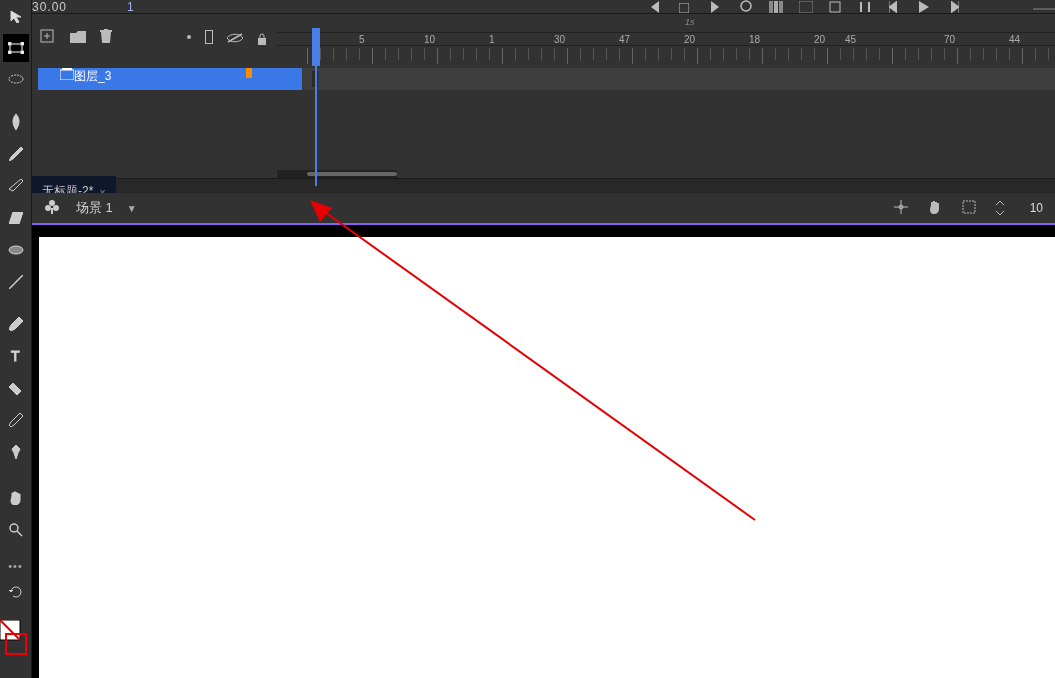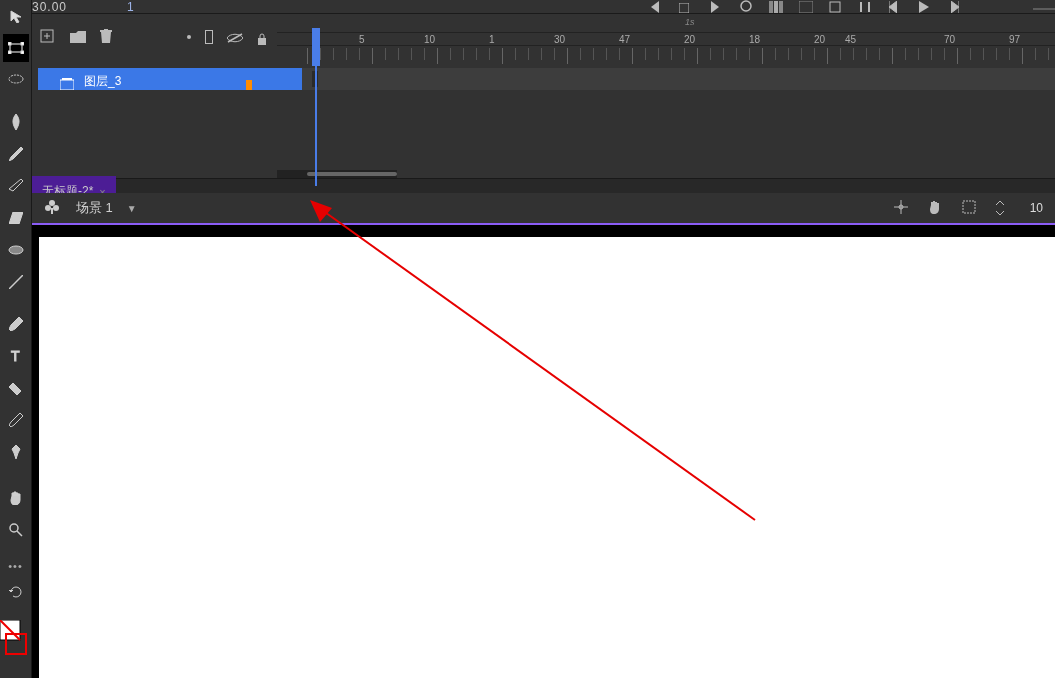--- a/index.html
+++ b/index.html
@@ -33,30 +33,30 @@
 .ruler-nums { height: 14px; position: relative; font-size: 10px; color: #aaa; border-top: 1px solid #222; border-bottom: 1px solid #222; }
 .ruler-nums span { position: absolute; top: 1px; }
 .ruler-ticks { height: 18px; position: relative; background: #323232; }
 .ruler-ticks .tick { position: absolute; top: 2px; width: 1px; height: 12px; background: #555; }
 .ruler-ticks .tick.major { height: 16px; background: #666; }
 
 .playhead { position: absolute; left: 280px; top: 14px; width: 8px; height: 38px; background: #4a7de8; z-index: 5; }
 .playhead::after { content: ""; position: absolute; left: 3px; top: 38px; width: 2px; height: 120px; background: #4a7de8; }
 
 .layer-row { position: absolute; left: 6px; top: 54px; right: 0; height: 22px; display: flex; align-items: center; }
-.layer-name-area { width: 264px; height: 22px; background: #3b78e7; display: flex; align-items: flex-end; padding-left: 22px; gap: 10px; font-size: 12px; color: #fff; }
+.layer-name-area { width: 264px; height: 22px; background: #3b78e7; display: flex; align-items: flex-start; padding-left: 22px; font-size: 12px; color: #fff; }
 .layer-name-area .orange { width: 6px; height: 10px; background: #ff8c00; margin-left: auto; margin-right: 50px; }
 .layer-track { flex: 1; height: 22px; background: #3d3d3d; position: relative; }
 .layer-track .frame1 { position: absolute; left: 10px; top: 3px; width: 6px; height: 16px; background: #2a2a2a; }
 
 .tl-scroll { position: absolute; left: 245px; bottom: 0; width: 120px; height: 8px; background: #222; }
 .tl-scroll .thumb { position: absolute; left: 30px; width: 90px; height: 4px; top: 2px; background: #666; border-radius: 2px; }
 
 .tabbar { position: absolute; left: 32px; top: 179px; right: 0; height: 26px; background: #282828; display: flex; align-items: center; border-bottom: 1px solid #191919; }
-.tab { height: 26px; padding: 16px 10px; display: flex; align-items: center; gap: 6px; font-size: 12px; color: #ccc; background: #4c1d95; }
+.tab { height: 26px; padding: 16px 10px; display: flex; align-items: center; gap: 6px; font-size: 12px; color: #ccc; background: #0f172a; }
 .tab .close { font-size: 11px; color: #888; }
 
 .scenebar { position: absolute; left: 32px; top: 193px; right: 0; height: 32px; background: #323232; display: flex; align-items: center; padding: 0 12px; gap: 14px; border-bottom: 2px solid #8b5cf6; }
 .scenebar .club { width: 18px; height: 18px; }
 .scenebar .slabel { font-size: 13px; color: #d0d0d0; }
 .scenebar .chev { color: #aaa; font-size: 10px; }
 .scenebar .right { margin-left: auto; display: flex; gap: 18px; align-items: center; }
 .scenebar .sbicon { width: 16px; height: 16px; }
 .scenebar .zoom { font-size: 12px; color: #ddd; }
 
@@ -257,21 +257,21 @@
       <span style="left:82px">5</span>
       <span style="left:147px">10</span>
       <span style="left:212px">1</span>
       <span style="left:277px">30</span>
       <span style="left:342px">47</span>
       <span style="left:407px">20</span>
       <span style="left:472px">18</span>
       <span style="left:537px">20</span>
       <span style="left:568px">45</span>
       <span style="left:667px">70</span>
-      <span style="left:732px">97</span>
+      <span style="left:732px">44</span>
 
     </div>
     <div class="ruler-ticks">
         <div class="tick major" style="left: 30px;"></div>
         <div class="tick" style="left: 43px;"></div>
         <div class="tick" style="left: 56px;"></div>
         <div class="tick" style="left: 69px;"></div>
         <div class="tick" style="left: 82px;"></div>
         <div class="tick major" style="left: 95px;"></div>
         <div class="tick" style="left: 108px;"></div>

